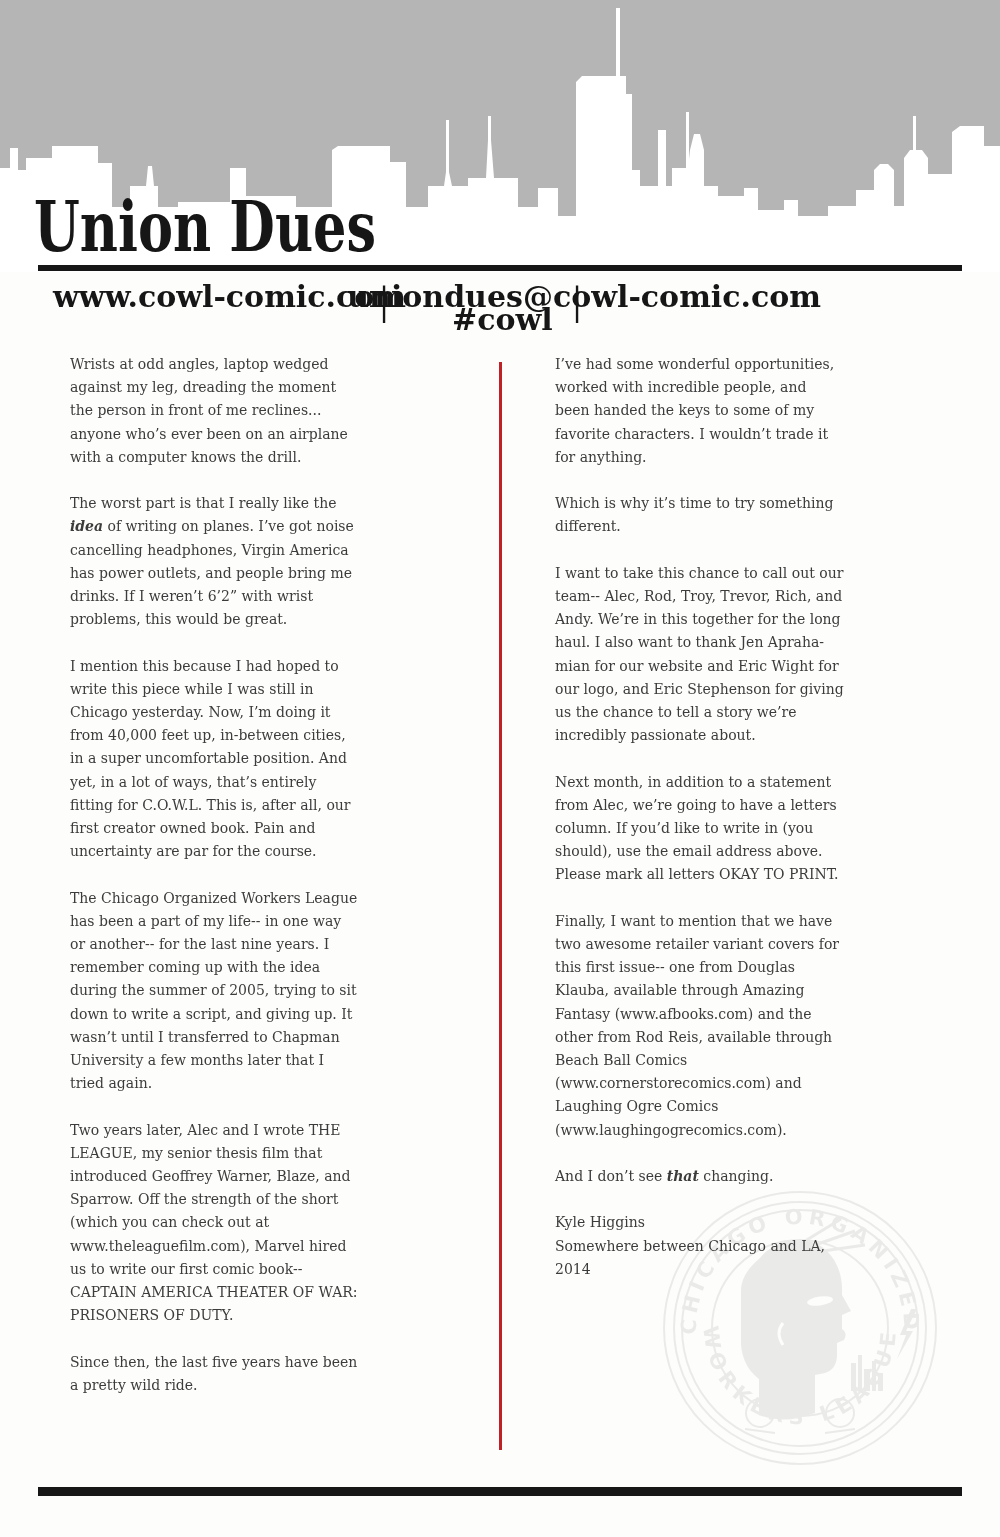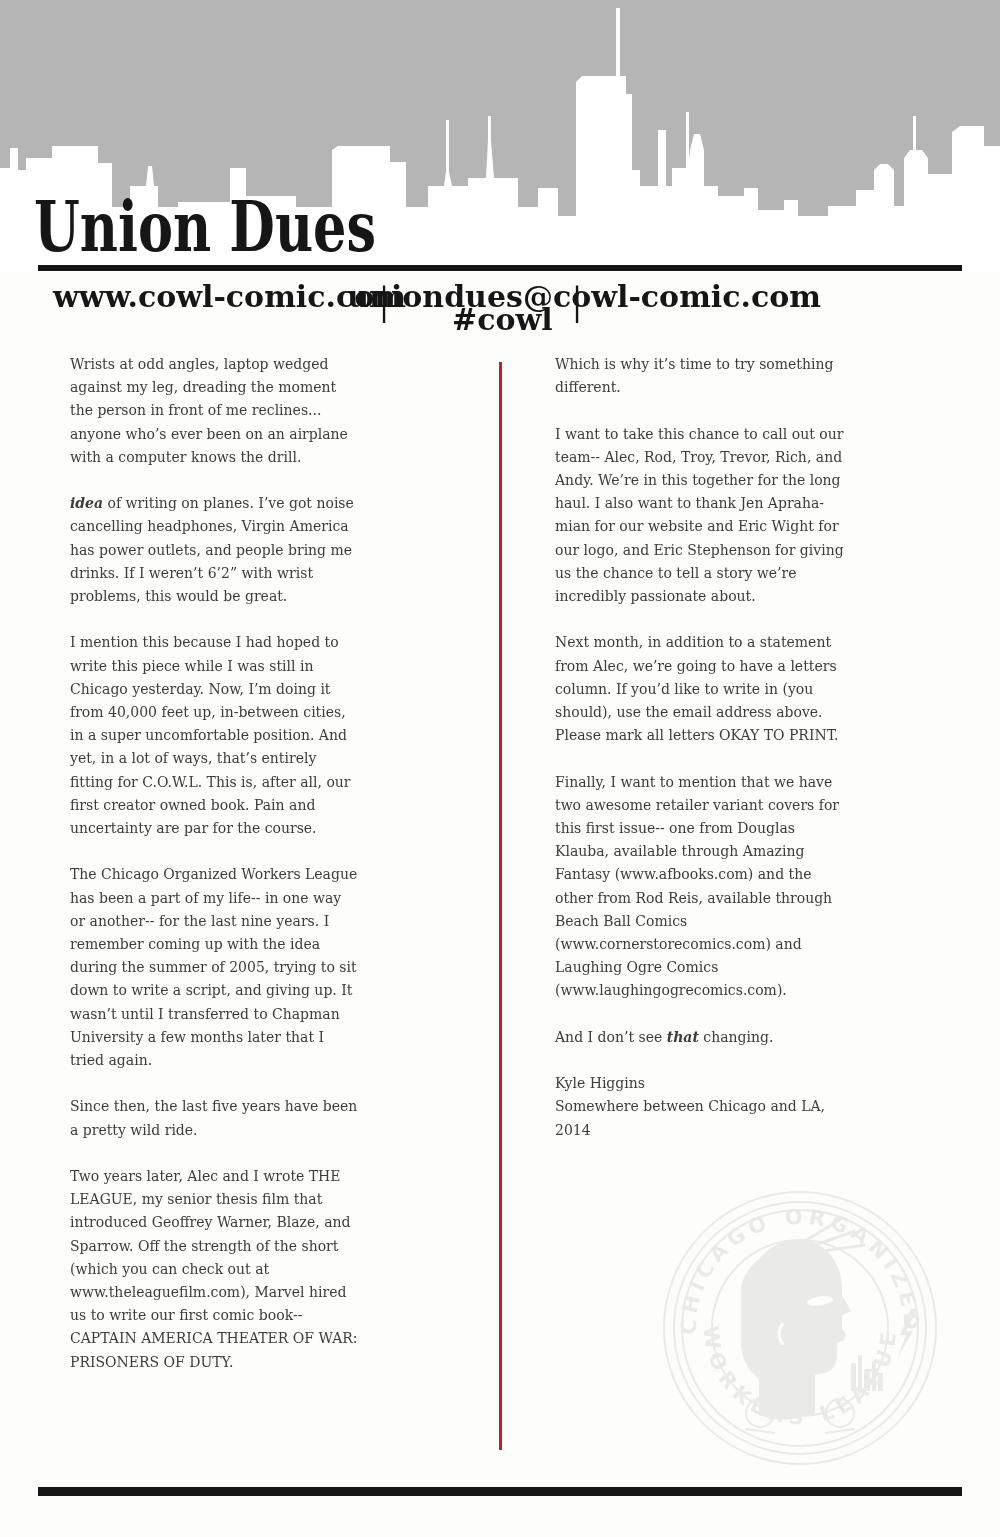--- a/index.html
+++ b/index.html
@@ -135,21 +135,22 @@
     </svg>
 
     <div class="divider"></div>
 
     <div class="column col-left">
       <p>Wrists at odd angles, laptop wedged
 against my leg, dreading the moment
 the person in front of me reclines...
 anyone who’s ever been on an airplane
 with a computer knows the drill.</p>
-      <p><span class="em">idea</span><span> of writing on planes. I’ve got noise
+      <p><span>The worst part is that I really like the
+</span><span class="em">idea</span><span> of writing on planes. I’ve got noise
 cancelling headphones, Virgin America
 has power outlets, and people bring me
 drinks. If I weren’t 6’2” with wrist
 problems, this would be great.</span></p>
       <p>I mention this because I had hoped to
 write this piece while I was still in
 Chicago yesterday. Now, I’m doing it
 from 40,000 feet up, in-between cities,
 in a super uncomfortable position. And
 yet, in a lot of ways, that’s entirely
@@ -158,34 +159,39 @@
 uncertainty are par for the course.</p>
       <p>The Chicago Organized Workers League
 has been a part of my life-- in one way
 or another-- for the last nine years. I
 remember coming up with the idea
 during the summer of 2005, trying to sit
 down to write a script, and giving up. It
 wasn’t until I transferred to Chapman
 University a few months later that I
 tried again.</p>
-      <p>Since then, the last five years have been
-a pretty wild ride.</p>
       <p>Two years later, Alec and I wrote THE
 LEAGUE, my senior thesis film that
 introduced Geoffrey Warner, Blaze, and
 Sparrow. Off the strength of the short
 (which you can check out at
 www.theleaguefilm.com), Marvel hired
 us to write our first comic book--
 CAPTAIN AMERICA THEATER OF WAR:
 PRISONERS OF DUTY.</p>
+      <p>Since then, the last five years have been
+a pretty wild ride.</p>
     </div>
 
     <div class="column col-right">
+      <p>I’ve had some wonderful opportunities,
+worked with incredible people, and
+been handed the keys to some of my
+favorite characters. I wouldn’t trade it
+for anything.</p>
       <p>Which is why it’s time to try something
 different.</p>
       <p>I want to take this chance to call out our
 team-- Alec, Rod, Troy, Trevor, Rich, and
 Andy. We’re in this together for the long
 haul. I also want to thank Jen Apraha-
 mian for our website and Eric Wight for
 our logo, and Eric Stephenson for giving
 us the chance to tell a story we’re
 incredibly passionate about.</p>

